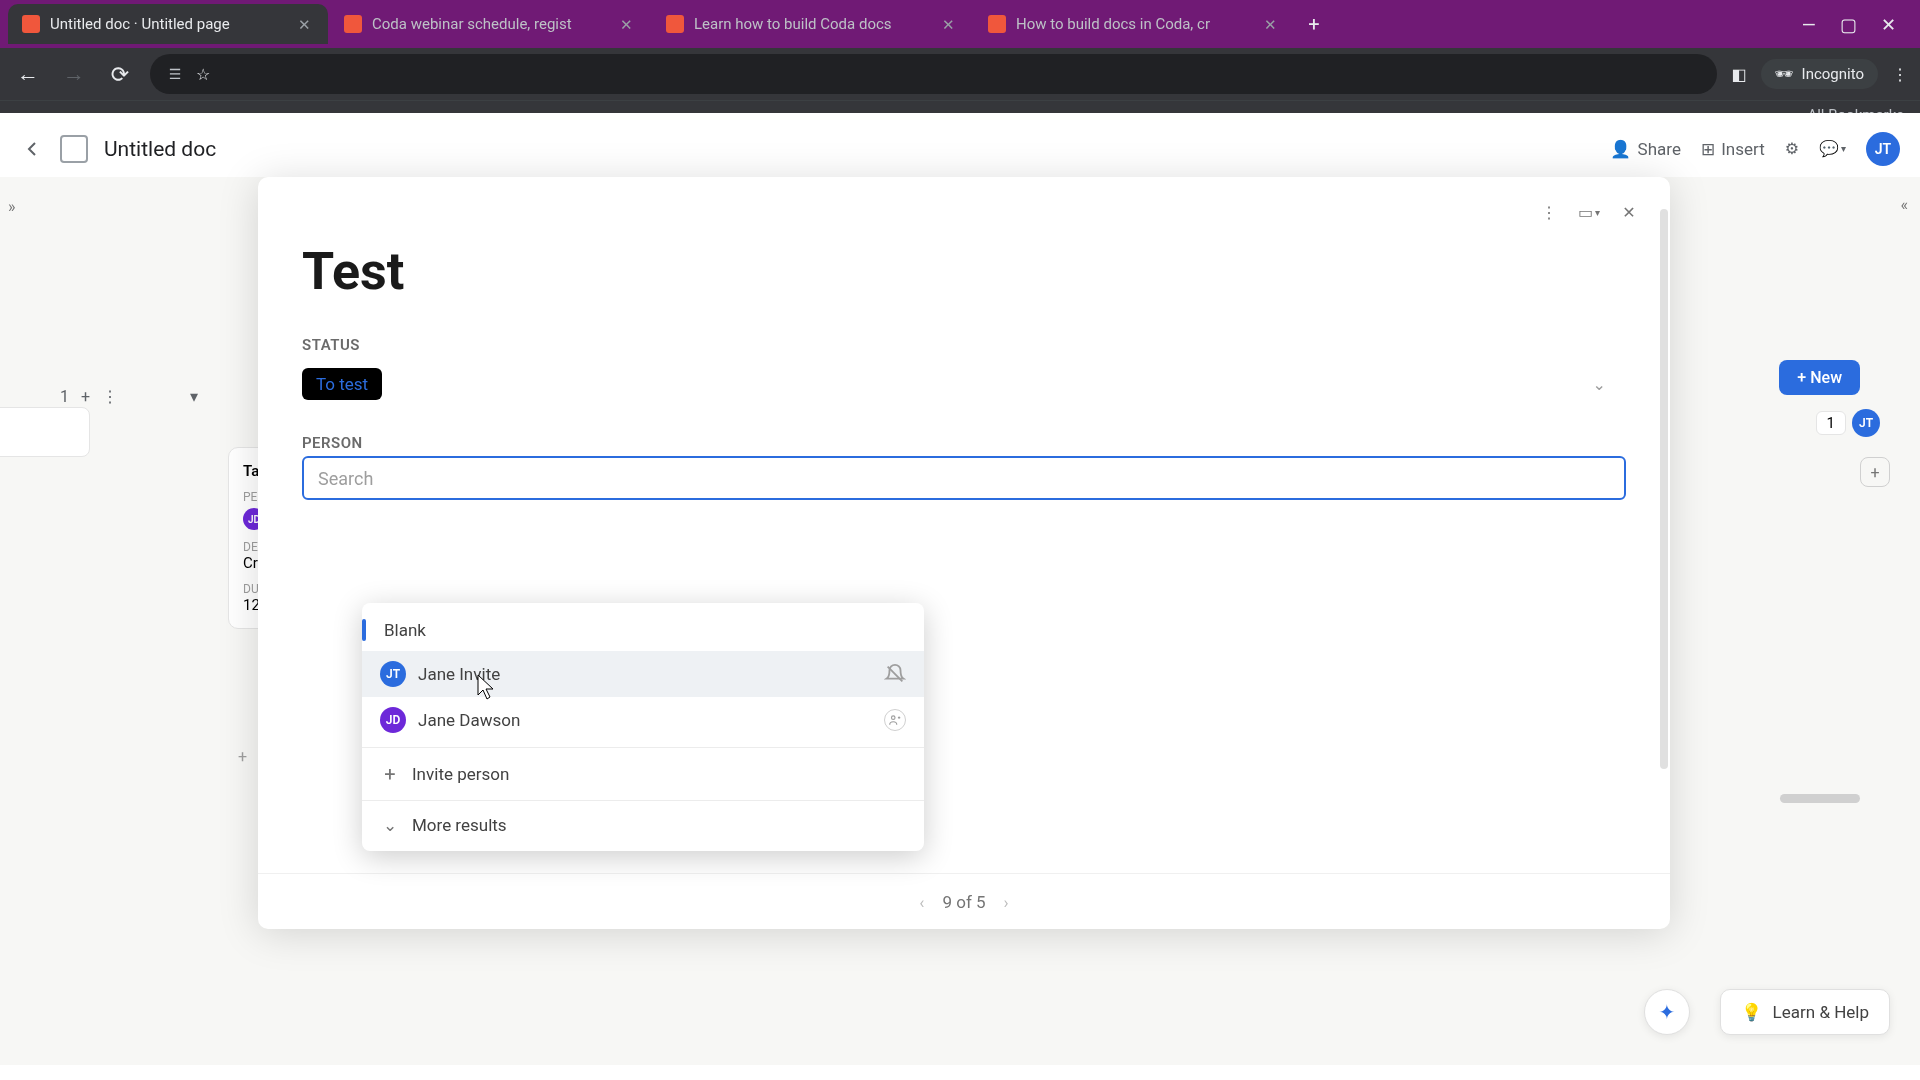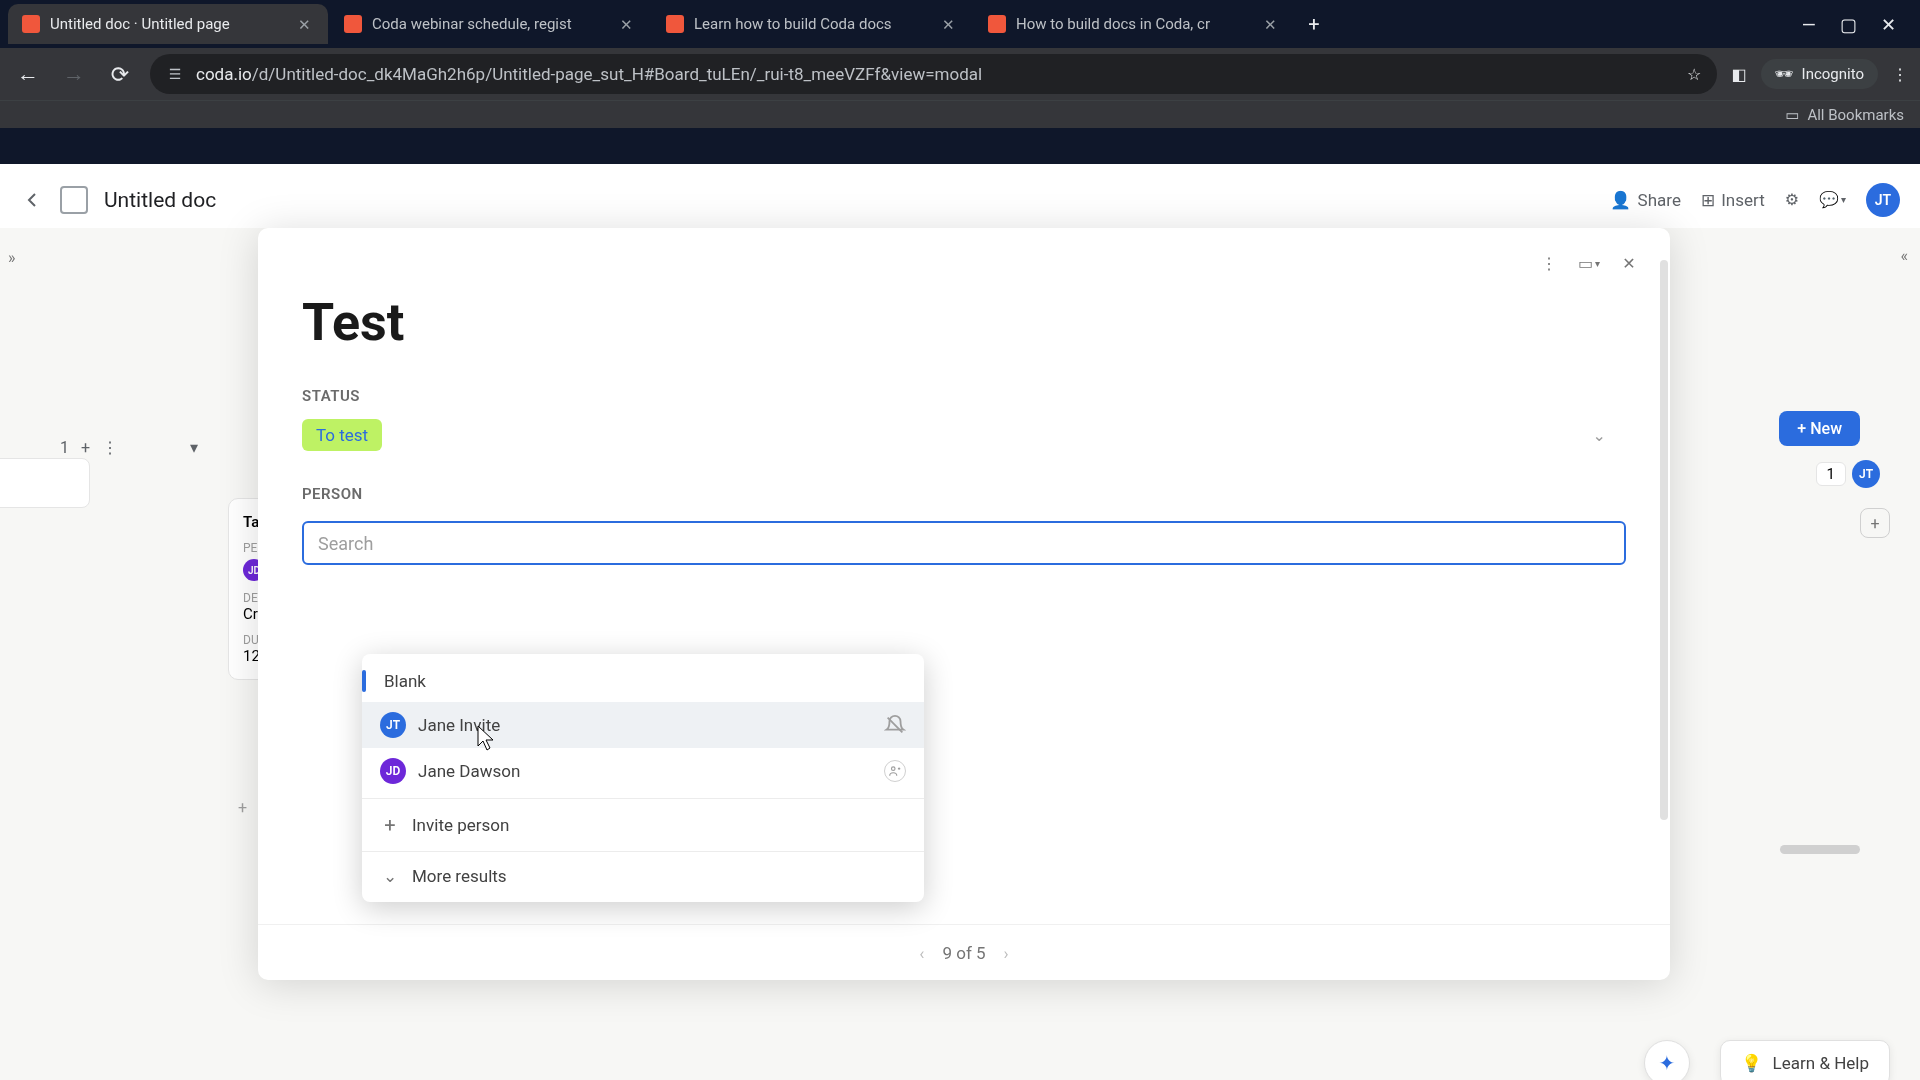--- a/index.html
+++ b/index.html
@@ -1,19 +1,19 @@
 <!DOCTYPE html>
 <html><head>
 <meta charset="utf-8">
 <style>
 * { margin: 0; padding: 0; box-sizing: border-box; font-family: -apple-system, BlinkMacSystemFont, "Segoe UI", Roboto, sans-serif; }
 body { width: 1920px; height: 1080px; background: #fff; overflow: hidden; position: relative; }
 
 
-.browser-chrome { background: #0f172a; height: 164px; }
+.browser-chrome { background: #701a75; height: 113px; }
 .tab-bar { display: flex; align-items: center; height: 48px; padding: 0 8px; gap: 2px; }
 .tab { display: flex; align-items: center; gap: 10px; padding: 0 14px; height: 40px; border-radius: 10px 10px 0 0; min-width: 0; max-width: 320px; flex: 1; color: #bdc1c6; font-size: 15px; }
 .tab.active { background: #35363a; color: #e8eaed; }
 .tab-favicon { width: 18px; height: 18px; background: #f0573c; border-radius: 3px; flex-shrink: 0; }
 .tab-title { overflow: hidden; text-overflow: ellipsis; white-space: nowrap; flex: 1; }
 .tab-close { width: 16px; height: 16px; color: #9aa0a6; flex-shrink: 0; }
 .new-tab { width: 36px; height: 36px; display: flex; align-items: center; justify-content: center; color: #e8eaed; font-size: 20px; }
 .window-controls { margin-left: auto; display: flex; gap: 24px; padding: 0 16px; color: #e8eaed; }
 .window-controls span { font-size: 18px; }
 
@@ -58,24 +58,24 @@
 .breadcrumb { display: flex; align-items: center; gap: 8px; font-size: 17px; color: #757575; }
 .breadcrumb-link { color: #2b6cde; display: flex; align-items: center; gap: 6px; }
 .board-ic { width: 16px; height: 16px; display: inline-flex; }
 .modal-actions { position: absolute; right: 28px; top: 22px; display: flex; align-items: center; gap: 14px; color: #757575; }
 .modal-actions > * { width: 26px; height: 26px; display: flex; align-items: center; justify-content: center; }
 .layout-toggle { display: flex; align-items: center; gap: 2px; }
 
 .row-title { font-size: 52px; font-weight: 700; margin-top: 32px; color: #1a1a1a; }
 .field-label { font-size: 15px; font-weight: 600; color: #6b6b6b; letter-spacing: 0.5px; margin-top: 34px; }
 .status-pill-row { margin-top: 14px; display: flex; align-items: center; }
-.status-pill { background: #bef264; color: #2b6cde; padding: 6px 14px; border-radius: 6px; font-size: 17px; }
+.status-pill { background: #000000; color: #2b6cde; padding: 6px 14px; border-radius: 6px; font-size: 17px; }
 .status-chevron { margin-left: auto; margin-right: 20px; color: #9e9e9e; }
 
-.person-input { margin-top: 18px; width: 100%; height: 44px; border: 2px solid #2b6cde; border-radius: 6px; padding: 0 14px; font-size: 18px; color: #333; outline: none; }
+.person-input { margin-top: 4px; width: 100%; height: 44px; border: 2px solid #2b6cde; border-radius: 6px; padding: 0 14px; font-size: 18px; color: #333; outline: none; }
 .person-input::placeholder { color: #9e9e9e; }
 
 
 .dropdown { position: absolute; left: 362px; top: 490px; width: 562px; background: #fff; border-radius: 8px; box-shadow: 0 6px 30px rgba(0,0,0,0.2); padding: 6px 0; z-index: 100; }
 .dd-item { display: flex; align-items: center; gap: 12px; padding: 10px 18px; font-size: 17px; color: #424242; cursor: pointer; }
 .dd-item.highlighted { background: #eef1f4; }
 .dd-item .left-bar { width: 4px; height: 22px; background: #2b6cde; border-radius: 2px; margin-left: -18px; margin-right: 6px; }
 .dd-avatar { width: 26px; height: 26px; border-radius: 50%; color: #fff; display: flex; align-items: center; justify-content: center; font-size: 12px; font-weight: 600; }
 .dd-avatar.jt { background: #2b6cde; }
 .dd-avatar.jd { background: #6d28d9; }
@@ -127,21 +127,20 @@
       <span>▢</span>
       <span>✕</span>
     </div>
   </div>
   <div class="addr-bar">
     <div class="nav-btn">←</div>
     <div class="nav-btn disabled">→</div>
     <div class="nav-btn">⟳</div>
     <div class="url-field">
       <span class="url-icon">☰</span>
-      <span class="url-text"><span class="domain">coda.io</span><span>/d/Untitled-doc_dk4MaGh2h6p/Untitled-page_sut_H#Board_tuLEn/_rui-t8_meeVZFf&amp;view=modal</span></span>
       <span>☆</span>
     </div>
     <div class="addr-right">
       <span>◧</span>
       <div class="incognito-badge">
         <span>🕶</span>
         <span>Incognito</span>
       </div>
       <span>⋮</span>
     </div>

